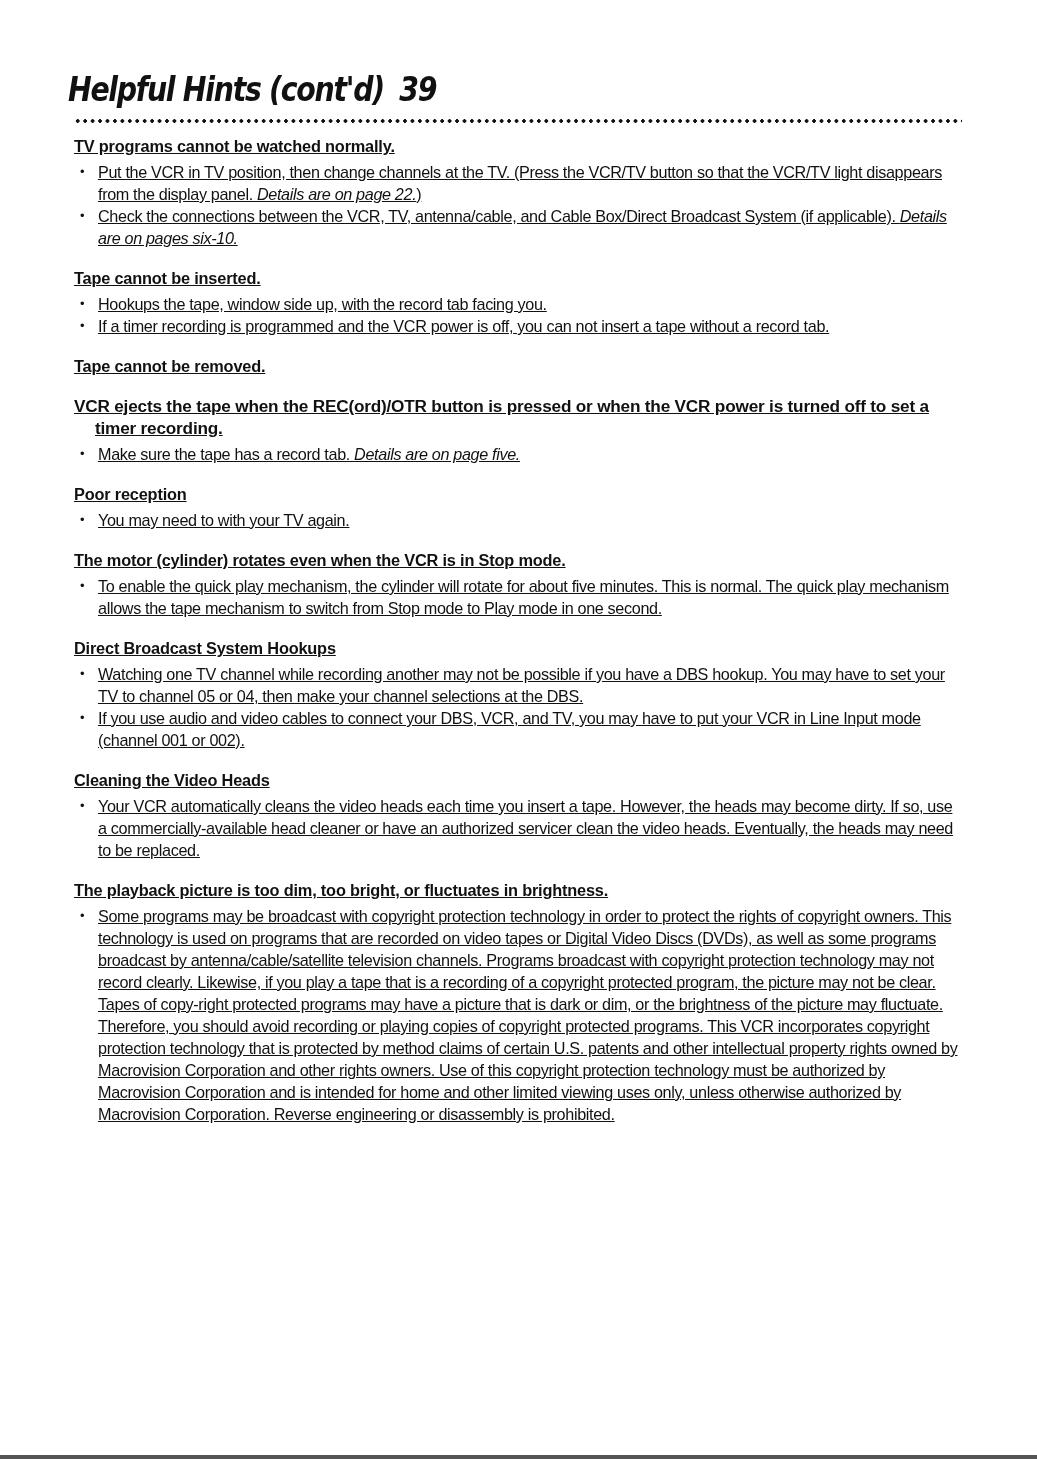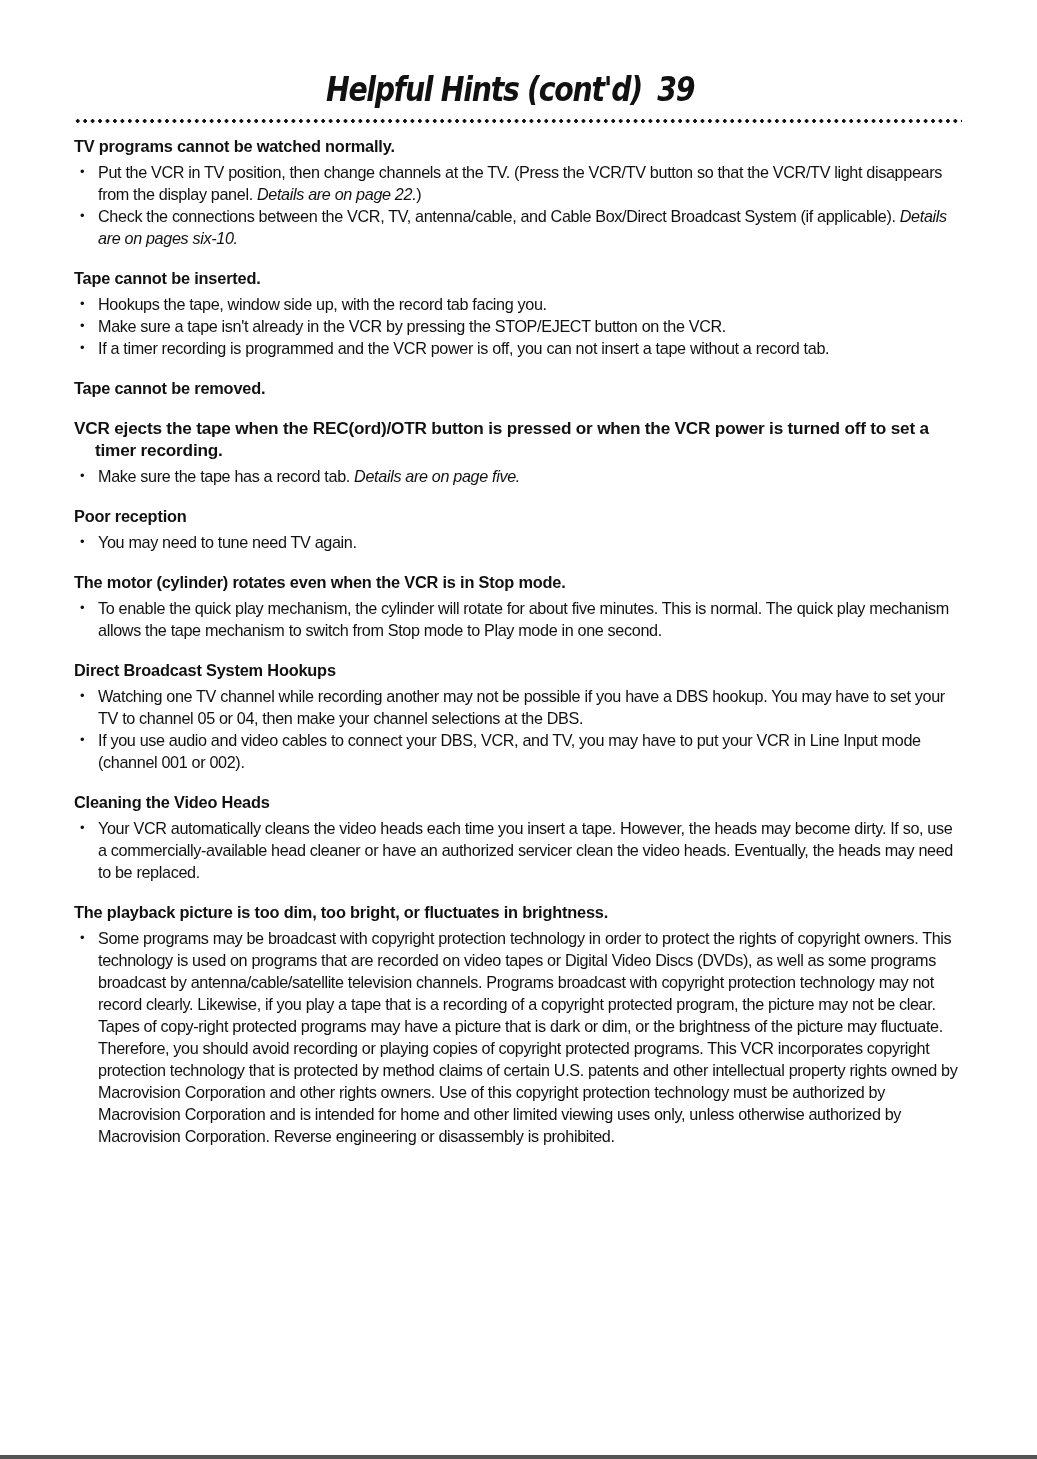--- a/index.html
+++ b/index.html
@@ -1,27 +1,27 @@
 <!DOCTYPE html>
 <html><head>
   <meta charset="utf-8">
   <style>
     html, body { margin: 0; padding: 0; background: #ffffff; }
     body { width: 1037px; height: 1459px; position: relative; overflow: hidden;
       font-family: "Liberation Sans", sans-serif; color: #111; }
-    .header { position: absolute; left: 0; top: 70px; width: 960px; text-align: center; }
+    .header { position: absolute; left: 8px; top: 70px; width: 960px; text-align: left; }
     .header-title { font-family: "DejaVu Sans", sans-serif; font-style: italic; font-weight: bold;
       font-size: 33px; letter-spacing: -1.5px; transform: scaleX(0.86); transform-origin: right center;
       display: inline-block; color: #111; }
     .header-title .pgnum { margin-left: 18px; }
     .dots { position: absolute; left: 74px; top: 117px; width: 888px; height: 8px;
       background-image: radial-gradient(circle, #111 1.6px, transparent 2px);
       background-size: 7.45px 8px; background-repeat: repeat-x; }
     .content { position: absolute; left: 74px; top: 135px; width: 890px; }
-    .section { margin-bottom: 18px; }
+    .section { margin-bottom: 18px; text-decoration: underline; }
     .heading { font-weight: bold; font-size: 17.2px; line-height: 22px; letter-spacing: -0.2px;
       transform: scaleX(0.95); transform-origin: left; white-space: nowrap; }
     .heading.wrap { white-space: normal; transform: none; padding-left: 21px; text-indent: -21px; }
     ul { list-style: none; margin: 4px; padding: 0; }
     li { position: relative; padding-left: 20px; font-size: 16.2px; line-height: 22px;
       letter-spacing: -0.35px; }
     li::before { content: "\2022"; position: absolute; left: 2px; top: 0; font-size: 13px; }
     li .it { font-style: italic; }
     .bottom-rule { position: absolute; left: 0; right: 0; top: 1455px; height: 4px; background: #555; }
   </style>
@@ -39,40 +39,39 @@
     <ul>
       <li><span>Put the VCR in TV position, then change channels at the TV. (Press the VCR/TV button so that the VCR/TV light disappears from the display panel. </span><span class="it">Details are on page 22.</span><span>)</span></li>
       <li><span>Check the connections between the VCR, TV, antenna/cable, and Cable Box/Direct Broadcast System (if applicable). </span><span class="it">Details are on pages six-10.</span></li>
     </ul>
   </div>
 
   <div class="section">
     <div class="heading">Tape cannot be inserted.</div>
     <ul>
       <li>Hookups the tape, window side up, with the record tab facing you.</li>
-      <li>Make sure a tape isn't already in the VCR by pressing the STOP/EJECT button on the VCR.</li>
       <li>If a timer recording is programmed and the VCR power is off, you can not insert a tape without a record tab.</li>
     </ul>
   </div>
 
   <div class="section">
     <div class="heading">Tape cannot be removed.</div>
   </div>
 
   <div class="section">
     <div class="heading wrap">VCR ejects the tape when the REC(ord)/OTR button is pressed or when the VCR power is turned off to set a timer recording.</div>
     <ul>
       <li><span>Make sure the tape has a record tab. </span><span class="it">Details are on page five.</span></li>
     </ul>
   </div>
 
   <div class="section">
     <div class="heading">Poor reception</div>
     <ul>
-      <li>You may need to tune need TV again.</li>
+      <li>You may need to with your TV again.</li>
     </ul>
   </div>
 
   <div class="section">
     <div class="heading">The motor (cylinder) rotates even when the VCR is in Stop mode.</div>
     <ul>
       <li>To enable the quick play mechanism, the cylinder will rotate for about five minutes. This is normal. The quick play mechanism allows the tape mechanism to switch from Stop mode to Play mode in one second.</li>
     </ul>
   </div>
 

